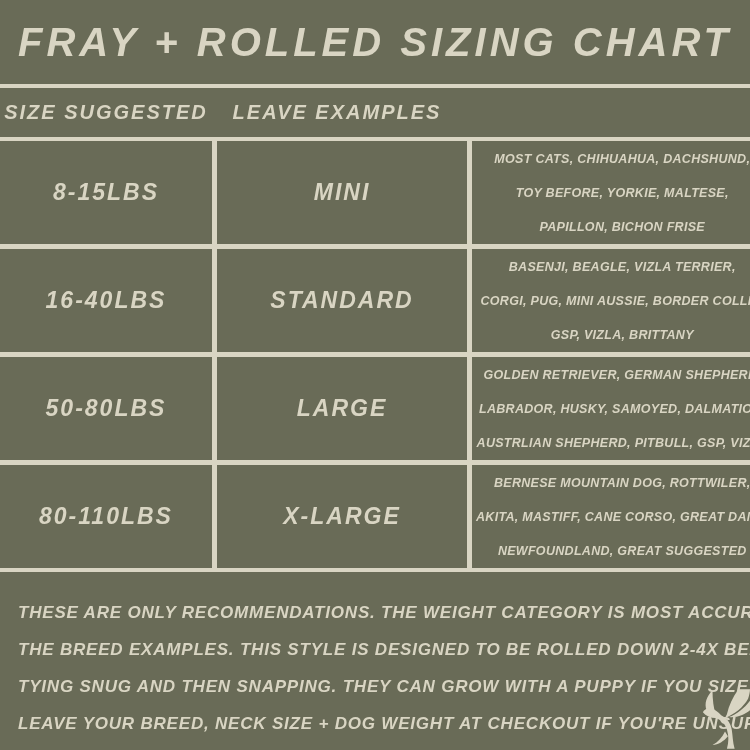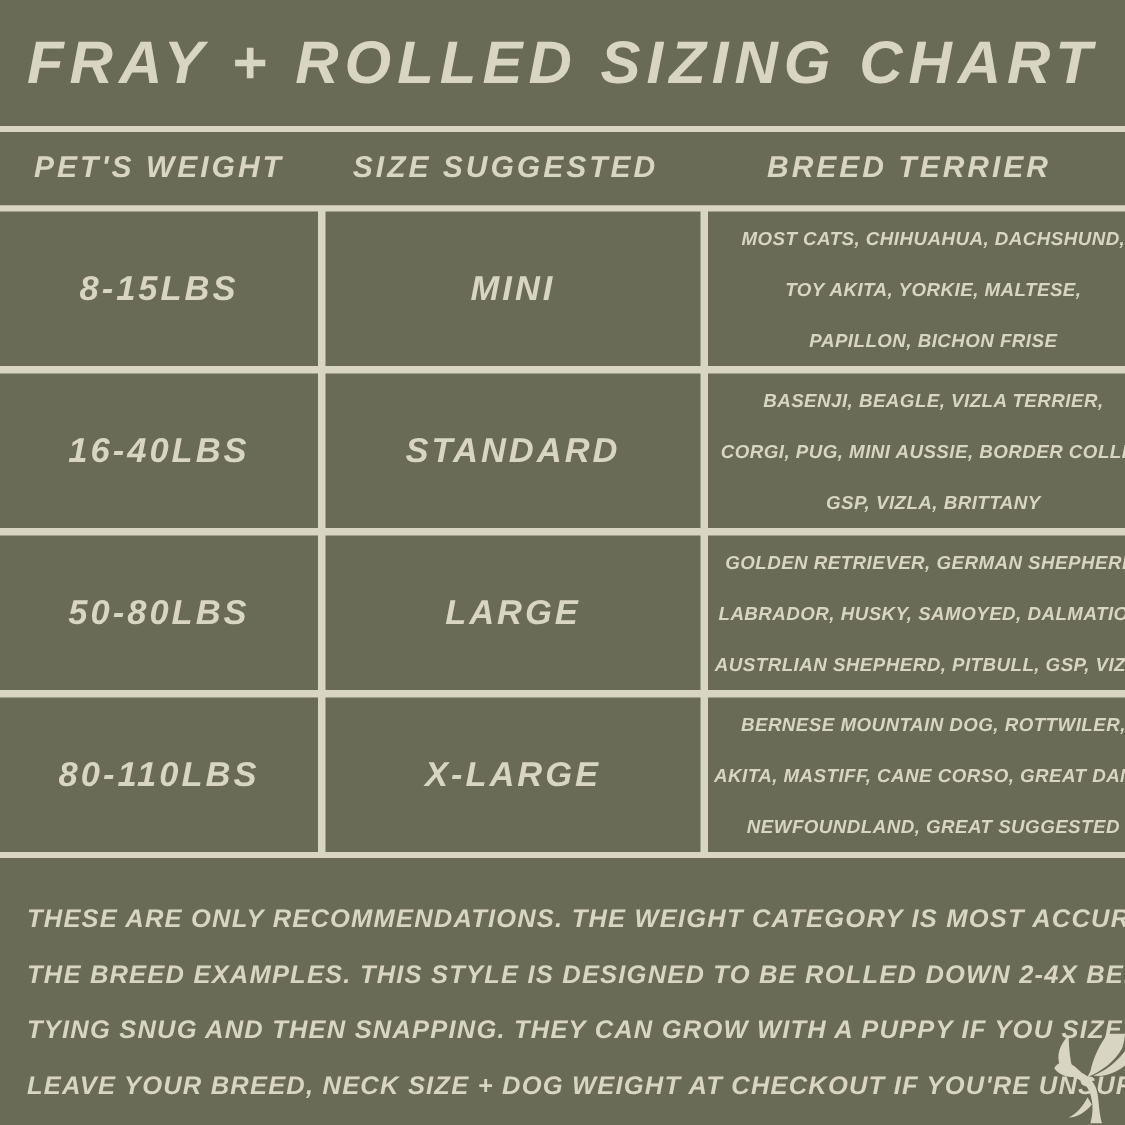--- a/index.html
+++ b/index.html
@@ -81,32 +81,31 @@
 </style>
 </head>
 <body>
 
 <div class="canvas">
 
   <div class="title-bar">FRAY + ROLLED SIZING CHART</div>
   <div class="rule"></div>
 
   <div class="header-row">
-    <div>PET'S WEIGHT</div>
     <div>SIZE SUGGESTED</div>
-    <div>BREED TERRIER</div>
+    <div>LEAVE EXAMPLES</div>
   </div>
 
   <div class="size-table">
 
     <div class="cell cell-weight">8-15LBS</div>
     <div class="cell cell-size">MINI</div>
     <div class="cell cell-breeds">
       <span>MOST CATS, CHIHUAHUA, DACHSHUND,</span>
-      <span>TOY AKITA, YORKIE, MALTESE,</span>
+      <span>TOY BEFORE, YORKIE, MALTESE,</span>
       <span>PAPILLON, BICHON FRISE</span>
     </div>
 
     <div class="cell cell-weight">16-40LBS</div>
     <div class="cell cell-size">STANDARD</div>
     <div class="cell cell-breeds">
       <span>BASENJI, BEAGLE, VIZLA TERRIER,</span>
       <span>CORGI, PUG, MINI AUSSIE, BORDER COLLIE,</span>
       <span>GSP, VIZLA, BRITTANY</span>
     </div>

